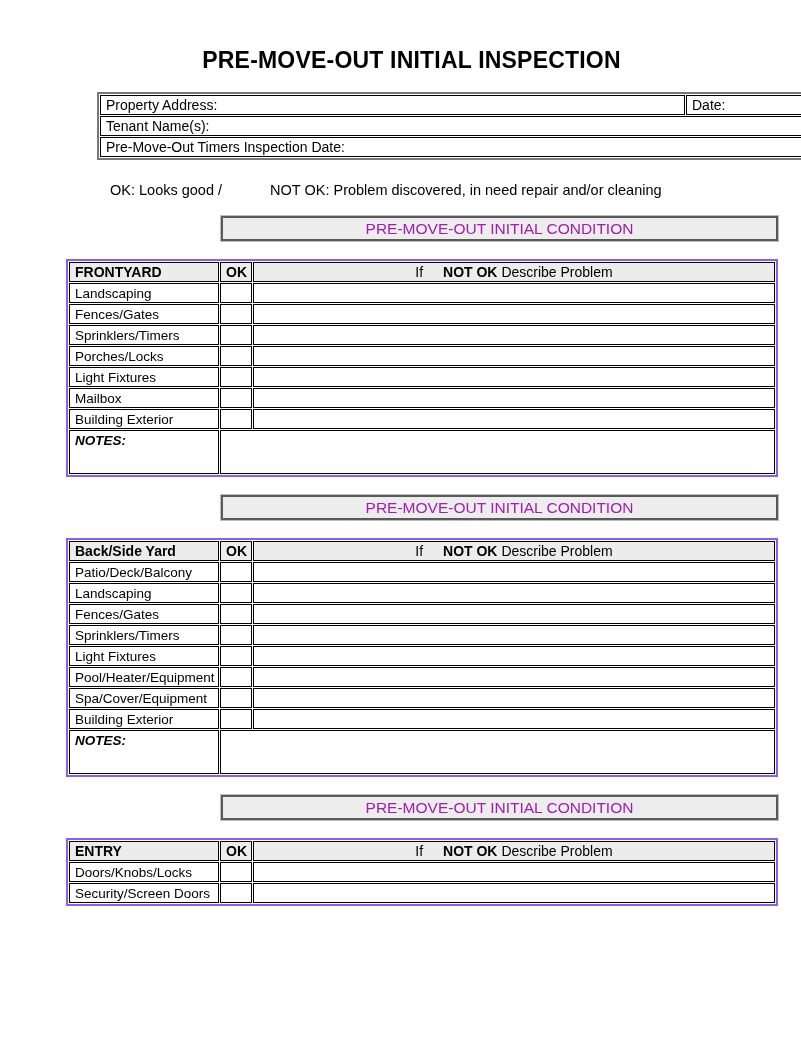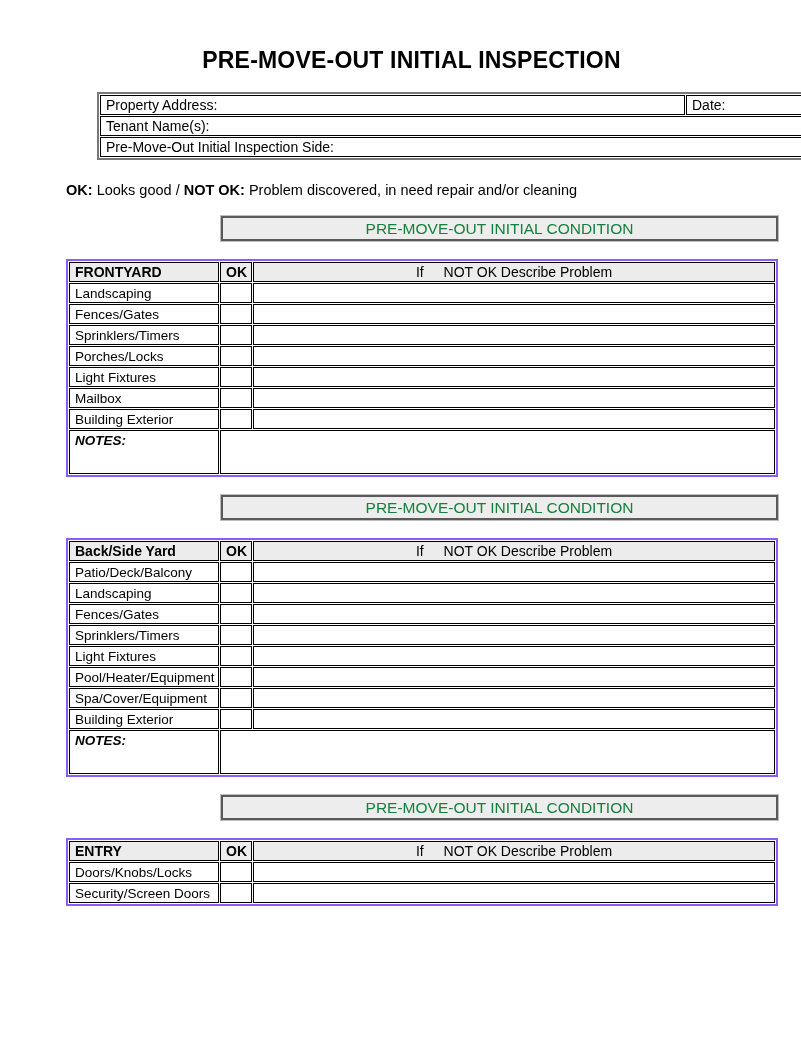--- a/index.html
+++ b/index.html
@@ -35,34 +35,34 @@
     border: 1px solid #000;
     height: 20px;
     padding: 1px 5px;
     font-size: 14px;
     vertical-align: middle;
     background: #fff;
   }
 
   
   .legend { margin-top: 22px; font-size: 14.5px; }
-  .legend b { font-weight: bold; }
+  .legend b { font-weight: normal; margin-left: 44px; }
 
   
   .banner {
     margin-left: 155px;
     width: 557px;
     height: 25px;
     background: #ededed;
     border: 2px solid #5a5a5a;
     box-shadow: 0 0 0 1px #bdbdbd;
     text-align: center;
     font-size: 15.5px;
     line-height: 21px;
-    color: #15803d;
+    color: #a21caf;
   }
   .banner.first { margin-top: 18px; }
   .banner.mid   { margin-top: 18px; }
 
   
   table.item-table {
     width: 712px;
     margin-top: 18px;
     border-collapse: separate;
     border-spacing: 1px;
@@ -77,21 +77,21 @@
     font-size: 13.5px;
     vertical-align: middle;
     background: #fff;
   }
   table.item-table col.c-label { width: 150px; }
   table.item-table col.c-ok    { width: 32px; }
   tr.head td { background: #ececec; font-size: 14px; }
   tr.head td.cat  { font-weight: bold; }
   tr.head td.okh  { font-weight: bold; text-align: center; }
   tr.head td.desc { text-align: center; font-weight: normal; }
-  tr.head td.desc b { font-weight: normal; margin-left: 16px; }
+  tr.head td.desc b { font-weight: bold; margin-left: 16px; }
   tr.notes td { height: 44px; vertical-align: top; }
   tr.notes td.notes-label { font-weight: bold; font-size: 13.5px; padding-top: 2px; font-style: italic; }
 </style>
 </head>
 <body>
 
 <div class="page">
 
   <div class="title">PRE-MOVE-OUT INITIAL INSPECTION</div>
 
@@ -102,21 +102,21 @@
       </colgroup>
     <tbody>
         <tr>
       <td><span>Property Address:</span></td>
       <td><span>Date:</span></td>
     </tr>
     <tr>
       <td colspan="2"><span>Tenant Name(s):</span></td>
     </tr>
     <tr>
-      <td colspan="2"><span>Pre-Move-Out Initial Inspection Side:</span></td>
+      <td colspan="2"><span>Pre-Move-Out Timers Inspection Date:</span></td>
     </tr>
   </tbody>
     </table>
 
   <div class="legend">
     <b>OK:</b>
     <span>Looks good /</span>
     <b>NOT OK:</b>
     <span>Problem discovered, in need repair and/or cleaning</span>
   </div>

